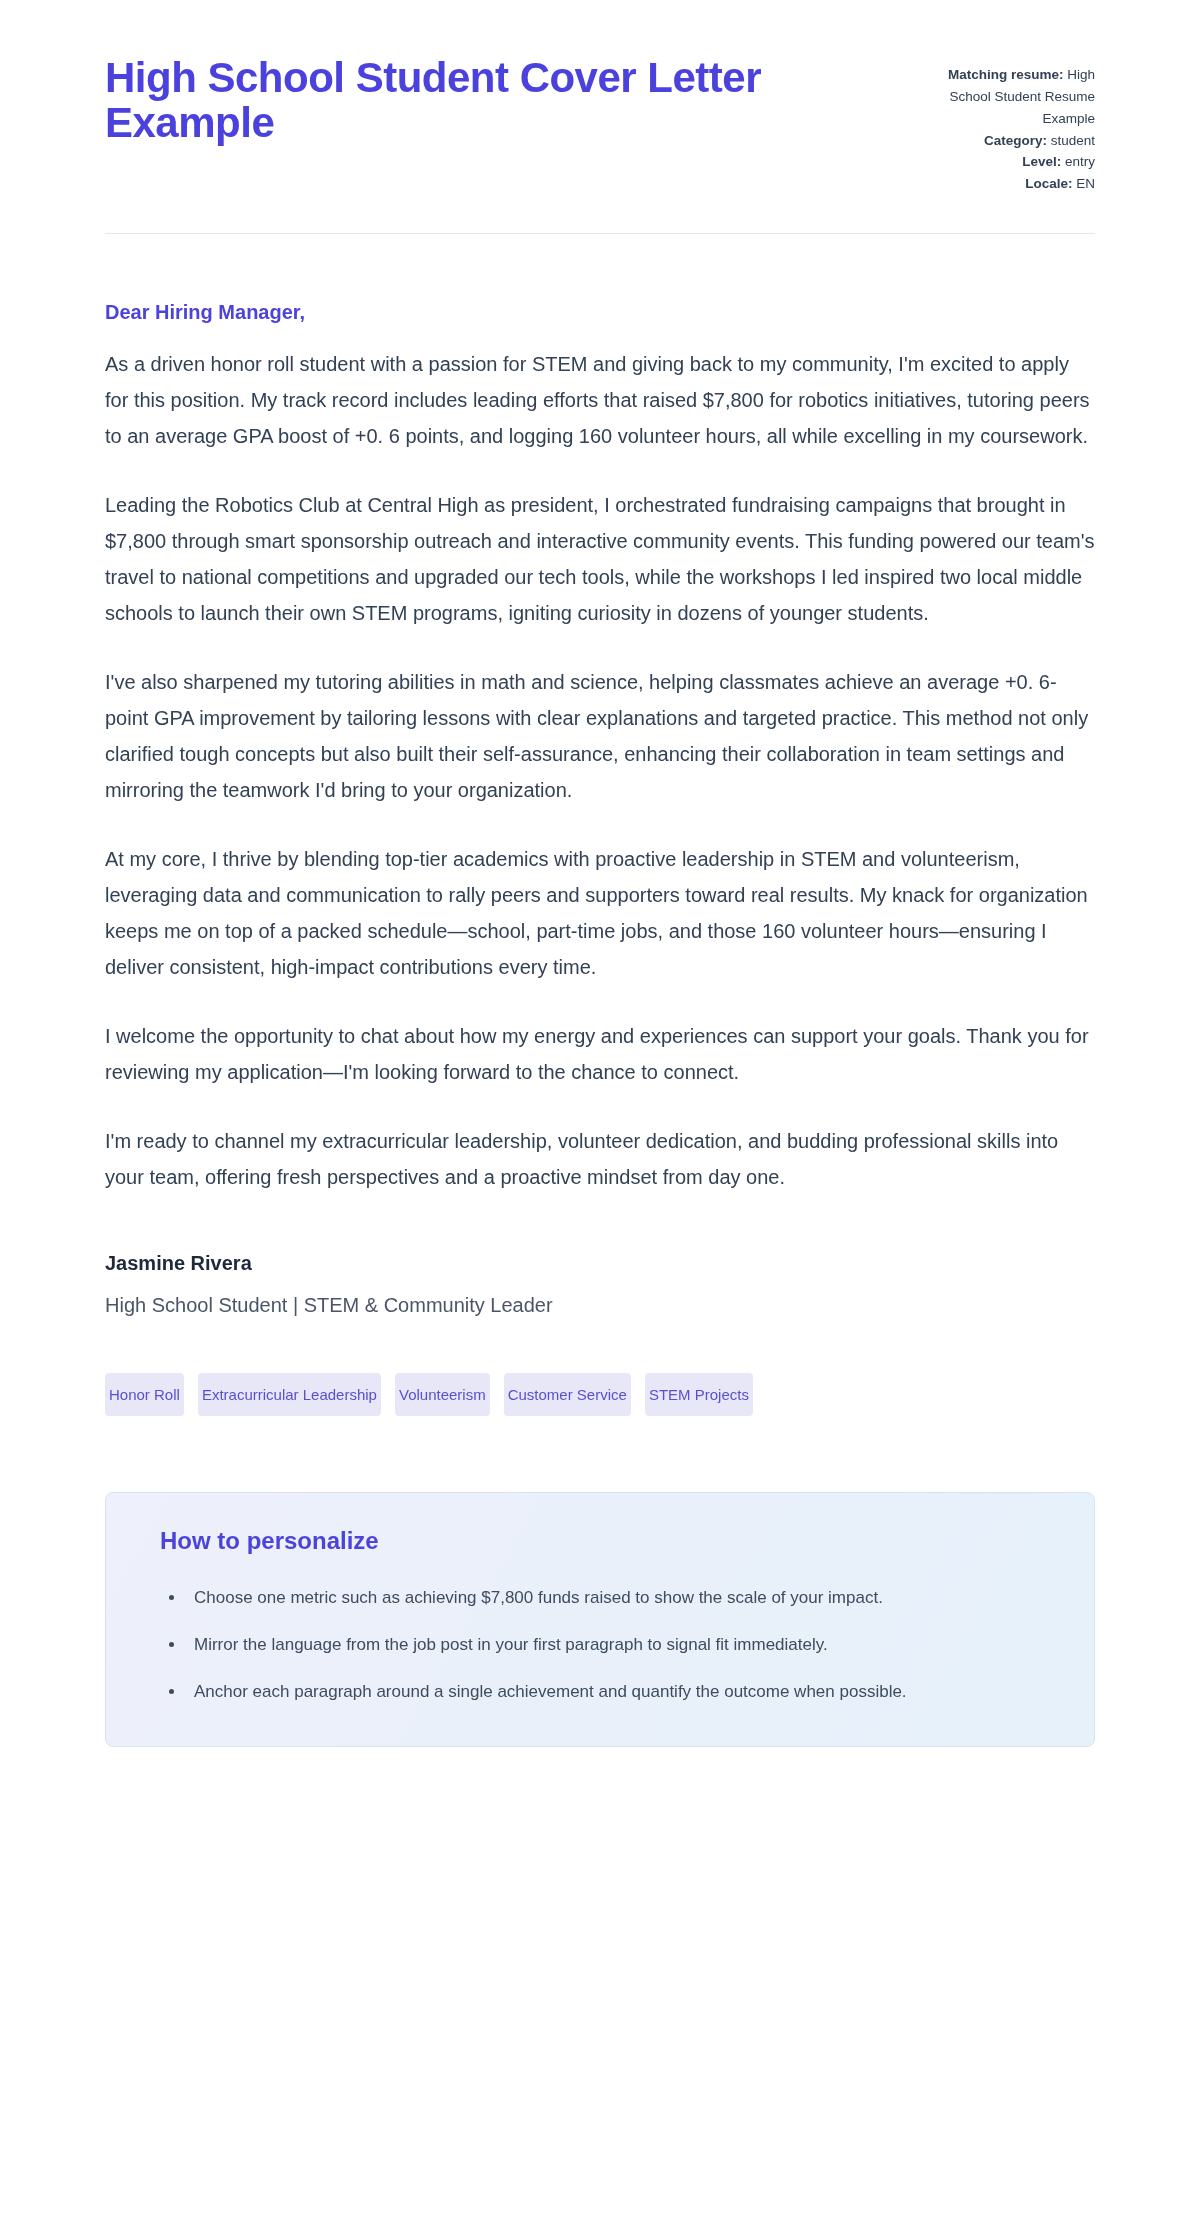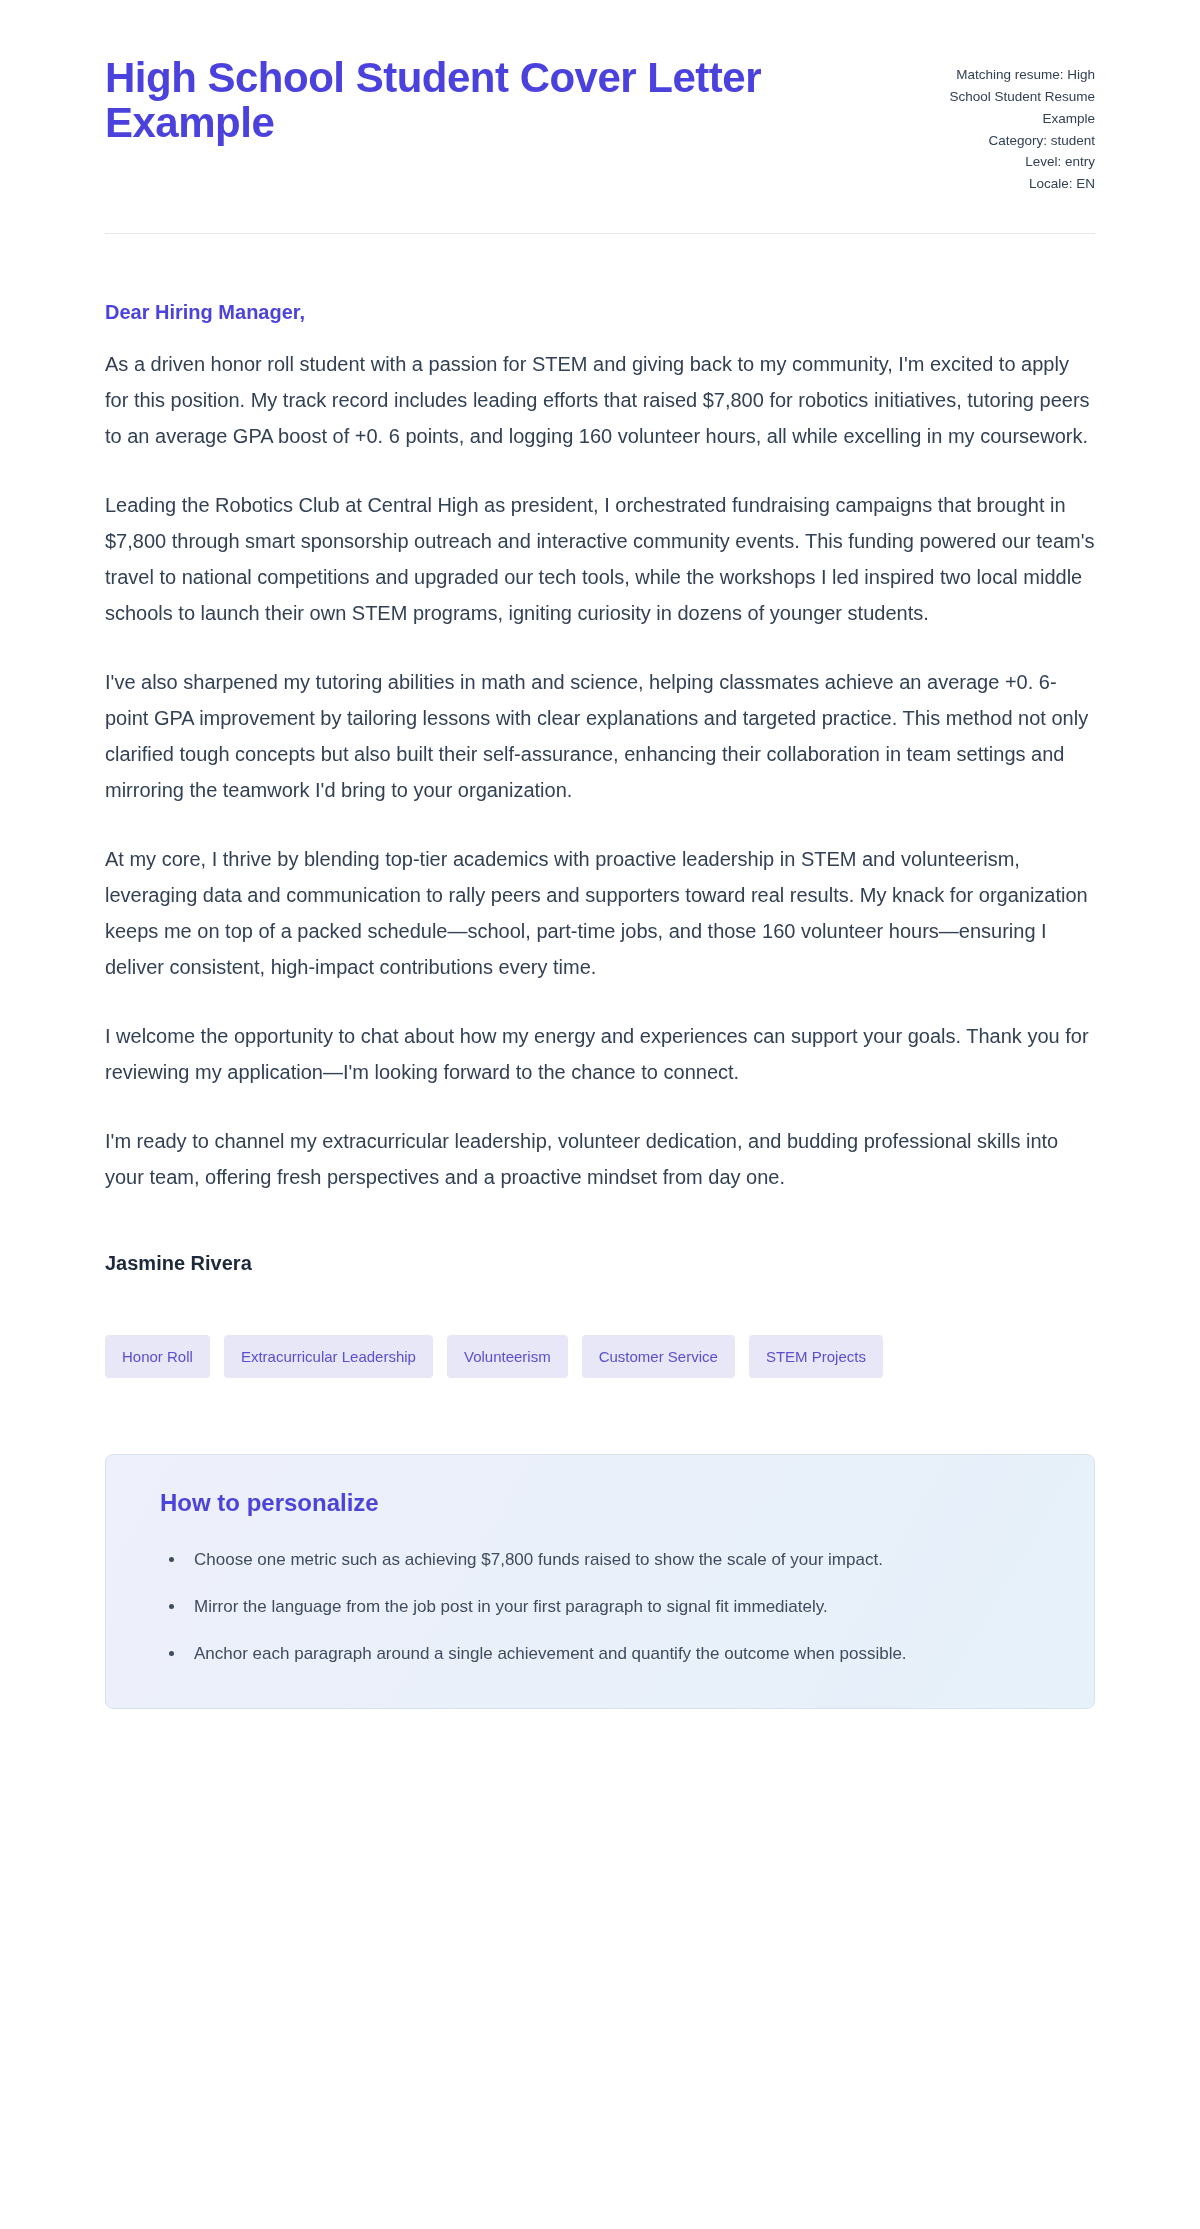--- a/index.html
+++ b/index.html
@@ -33,41 +33,41 @@
   }
   .meta {
     width: 192px;
     flex-shrink: 0;
     text-align: right;
     font-size: 13.5px;
     line-height: 1.62;
     color: #334155;
     padding-top: 8px;
   }
-  .meta b { font-weight: normal; padding-left: 20px; }
+  .meta b { font-weight: bold; padding-left: 20px; }
 
   .divider { border: none; border-top: 1px solid #e8e6e3; margin: 38px 0 0; }
 
   
   .letter { margin-top: 60px; font-size: 20px; line-height: 36px; color: #334155; }
   .greeting { color: #4c43db; font-weight: bold; margin: 8px 0 16px; font-size: 20px; }
   .para { margin: 4px 0 33px; }
   .para:last-of-type { margin-bottom: 0; }
 
   .sig-name { font-size: 20px; font-weight: bold; color: #1e293b; margin: 50px 0 0; }
   .sig-role { font-size: 20px; color: #4a5568; margin: 10px 0 0; line-height: 1.4; }
 
   
   .tags { display: flex; flex-wrap: wrap; gap: 14px; margin-top: 54px; }
   .tag {
     background: #e8e7f8;
     color: #5a4fd0;
     font-size: 15px;
     line-height: 1;
-    padding: 14px 17px;
+    padding: 14px 4px;
     border-radius: 4px;
     white-space: nowrap;
     cursor: default;
   }
 
   
   .personalize {
     margin-top: 76px;
     background: linear-gradient(120deg, #eef0fb 0%, #e9f0fa 55%, #e6f1fa 100%);
     border: 1px solid #d9e3f0;
@@ -126,20 +126,21 @@
   <article class="letter">
     <p class="greeting">Dear Hiring Manager,</p>
     <p class="para">As a driven honor roll student with a passion for STEM and giving back to my community, I'm excited to apply for this position. My track record includes leading efforts that raised $7,800 for robotics initiatives, tutoring peers to an average GPA boost of +0. 6 points, and logging 160 volunteer hours, all while excelling in my coursework.</p>
     <p class="para">Leading the Robotics Club at Central High as president, I orchestrated fundraising campaigns that brought in $7,800 through smart sponsorship outreach and interactive community events. This funding powered our team's travel to national competitions and upgraded our tech tools, while the workshops I led inspired two local middle schools to launch their own STEM programs, igniting curiosity in dozens of younger students.</p>
     <p class="para">I've also sharpened my tutoring abilities in math and science, helping classmates achieve an average +0. 6-point GPA improvement by tailoring lessons with clear explanations and targeted practice. This method not only clarified tough concepts but also built their self-assurance, enhancing their collaboration in team settings and mirroring the teamwork I'd bring to your organization.</p>
     <p class="para">At my core, I thrive by blending top-tier academics with proactive leadership in STEM and volunteerism, leveraging data and communication to rally peers and supporters toward real results. My knack for organization keeps me on top of a packed schedule—school, part-time jobs, and those 160 volunteer hours—ensuring I deliver consistent, high-impact contributions every time.</p>
     <p class="para">I welcome the opportunity to chat about how my energy and experiences can support your goals. Thank you for reviewing my application—I'm looking forward to the chance to connect.</p>
     <p class="para">I'm ready to channel my extracurricular leadership, volunteer dedication, and budding professional skills into your team, offering fresh perspectives and a proactive mindset from day one.</p>
 
     <p class="sig-name">Jasmine Rivera</p>
+    <p class="sig-role">High School Student | STEM &amp; Community Leader</p>
   </article>
 
   <div class="tags">
     <span class="tag">Honor Roll</span>
     <span class="tag">Extracurricular Leadership</span>
     <span class="tag">Volunteerism</span>
     <span class="tag">Customer Service</span>
     <span class="tag">STEM Projects</span>
   </div>
 

